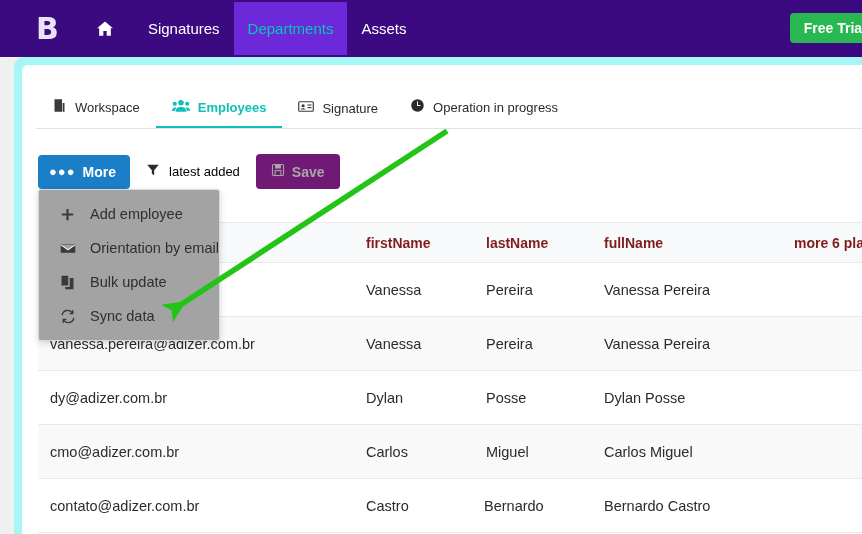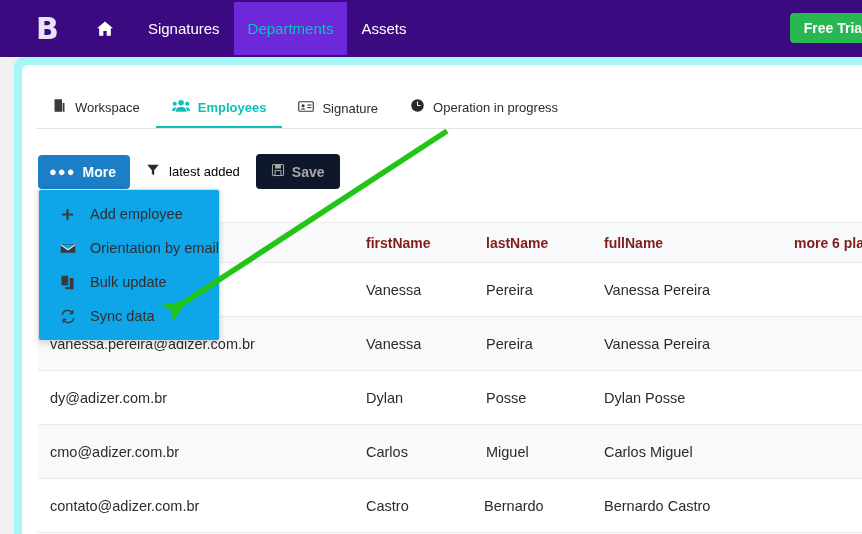--- a/index.html
+++ b/index.html
@@ -116,21 +116,21 @@
   }
   .dots { letter-spacing: 1px; font-size: 13px; line-height: 1; }
   .filter-group {
     display: flex; align-items: center; gap: 9px;
     margin-left: 16px;
     font-size: 13px; color: #000000;
     cursor: pointer;
   }
   .btn-save {
     margin-left: 16px;
-    background: #0f172a;
+    background: #701a75;
     color: #a8a8a8;
     border: none;
     border-radius: 4px;
     font-size: 14px; font-weight: 700;
     padding: 9px 15px;
     display: flex; align-items: center; gap: 7px;
     font-family: "Liberation Sans", sans-serif;
   }
 
   
@@ -154,21 +154,21 @@
     border-bottom: 1px dotted #444;
     padding-bottom: 2px;
     cursor: pointer;
   }
 
   
   .dropdown {
     position: absolute;
     left: 38px; top: 189px;
     width: 182px;
-    background: #0ea5e9;
+    background: #a3a3a3;
     border: 1px solid #d9d9d9;
     border-radius: 3px;
     box-shadow: 0 2px 6px rgba(0,0,0,0.16);
     padding: 7px 0;
     z-index: 40;
   }
   .dd-item {
     display: flex; align-items: center; gap: 14px;
     padding: 9px 0 9px 20px;
     font-size: 14.5px; color: #2f2f2f;

